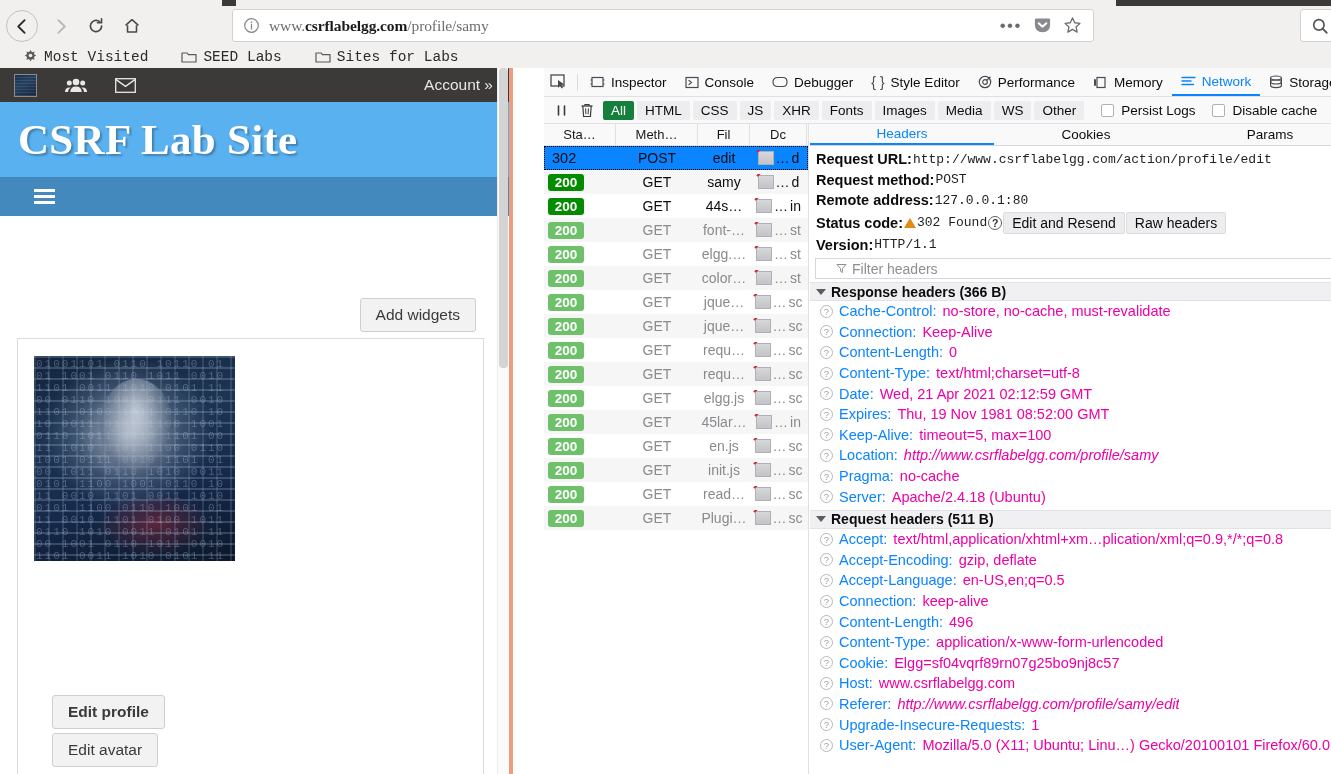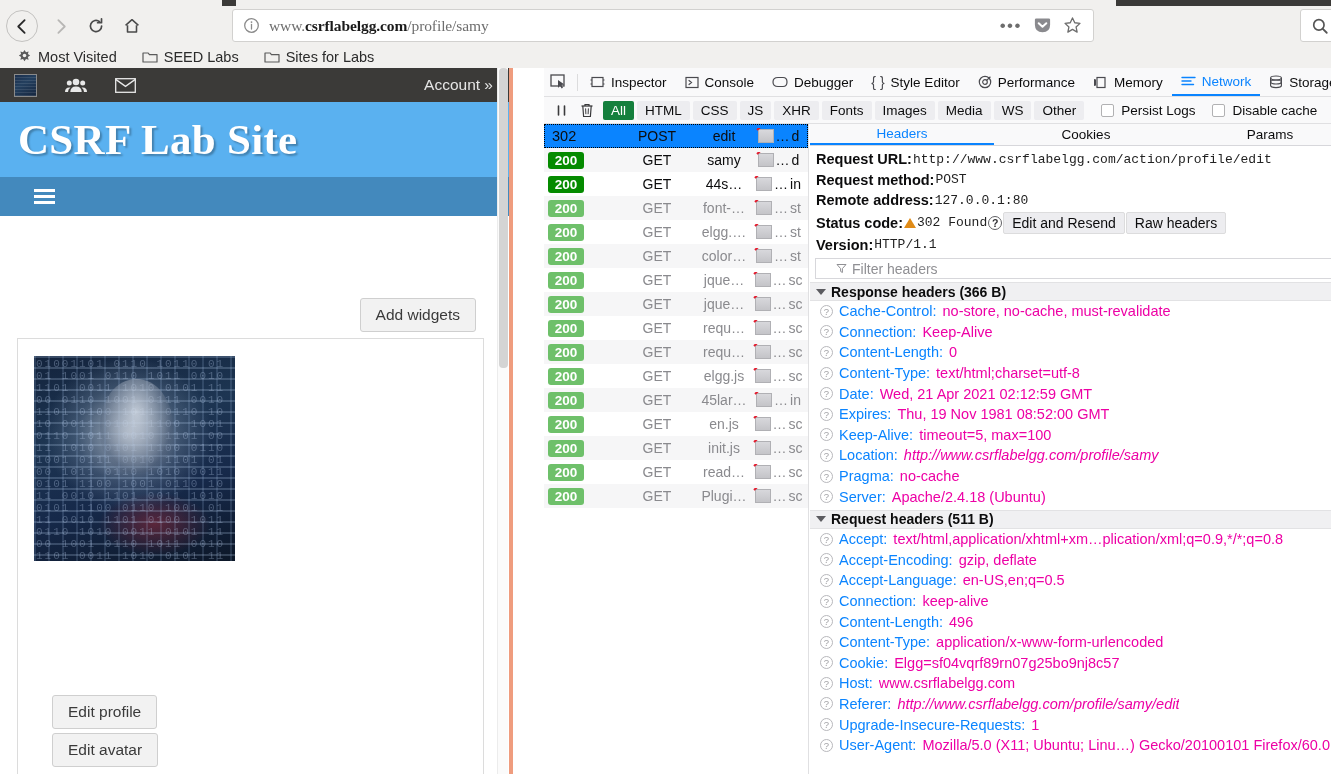--- a/index.html
+++ b/index.html
@@ -58,21 +58,21 @@
   .star-icon svg { display:block; }
 
   .searchbox {
     position: absolute; left: 1300px; top: 3px; width: 90px; height: 33px;
     background: #fff; border: 1px solid #d2d1cf; border-radius: 3px;
     display:flex; align-items:center; padding-left: 10px;
   }
 
   .bookmarks {
     position: absolute; left: 0; top: 45px; width: 1331px; height: 23px;
-    display: flex; align-items: center; padding-left: 10px; gap: 11px;
+    display: flex; align-items: center; padding-left: 16px; gap: 19px; font-family: Liberation Mono, monospace;
   }
   .bm-item {
     display: flex; align-items: center; gap: 6px;
     padding: 1px 7px; font-size: 14.5px; color: #2b2b2b;
     white-space: nowrap;
   }
   .bm-icon { color: #5a5a5a; display: flex; }
 
   
   .page {
@@ -139,21 +139,21 @@
   .avatar-img .bits {
     position:absolute; inset:0; color: rgba(200,220,250,0.30);
     font-family: "Liberation Mono", monospace; font-size: 11px; line-height: 12px;
     word-break: break-all; padding: 2px; letter-spacing: 2px;
   }
   .avatar-img .silhouette {
     position: absolute; left: 33%; top: 11%; width: 36%; height: 46%;
     background: radial-gradient(ellipse at 50% 35%, rgba(215,222,232,0.75), rgba(70,85,110,0.25) 70%, transparent 85%);
     border-radius: 50% 50% 42% 42%;
   }
-  .btn-profile { position: absolute; left: 34px; top: 356px; }
+  .btn-profile { position: absolute; left: 34px; top: 356px; font-weight: bold; }
   .btn-avatar { position: absolute; left: 34px; top: 394px; }
   .elgg-btn {
     display: inline-block; padding: 7px 15px; font-size: 15.5px; color: #3a3a3a;
     background: #f2f2f2; border: 1px solid #cfcfcf; border-radius: 3px;
   }
   .page-scrollbar {
     position: absolute; left: 497px; top: 68px; width: 11px; height: 706px;
     background: #fbfbfb; border-left: 1px solid #ececec;
   }
   .page-scrollbar .thumb {
@@ -587,20 +587,26 @@
           <span class="box"></span>
           <span>Persist Logs</span>
         </label>
         <label class="fb-check">
           <span class="box"></span>
           <span>Disable cache</span>
         </label>
       </div>
 
       <div class="req-list">
+        <div class="req-head">
+          <div class="c-status">Sta…</div>
+          <div class="c-method">Meth…</div>
+          <div class="c-file">Fil</div>
+          <div class="c-domain">Dc</div>
+        </div>
         <div id="req-rows">
             <div class="req-row sel strong">
               <div class="cell c-status">
                 <span class="sel-status">302</span>
               </div>
               <div class="cell c-method">POST</div>
               <div class="cell c-file">edit</div>
               <div class="cell c-domain dcell">
                 <span class="ico-doc"></span>
                 <span>…</span>

